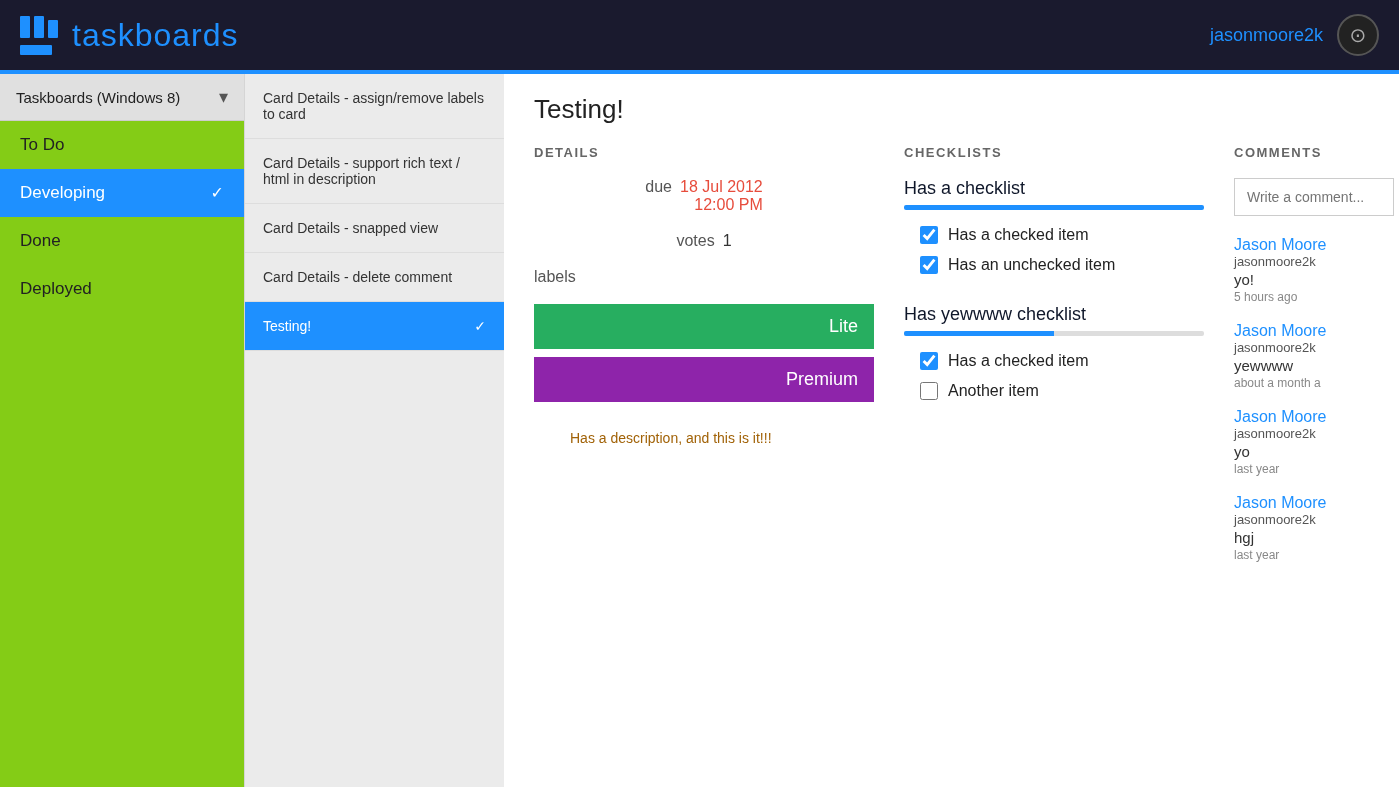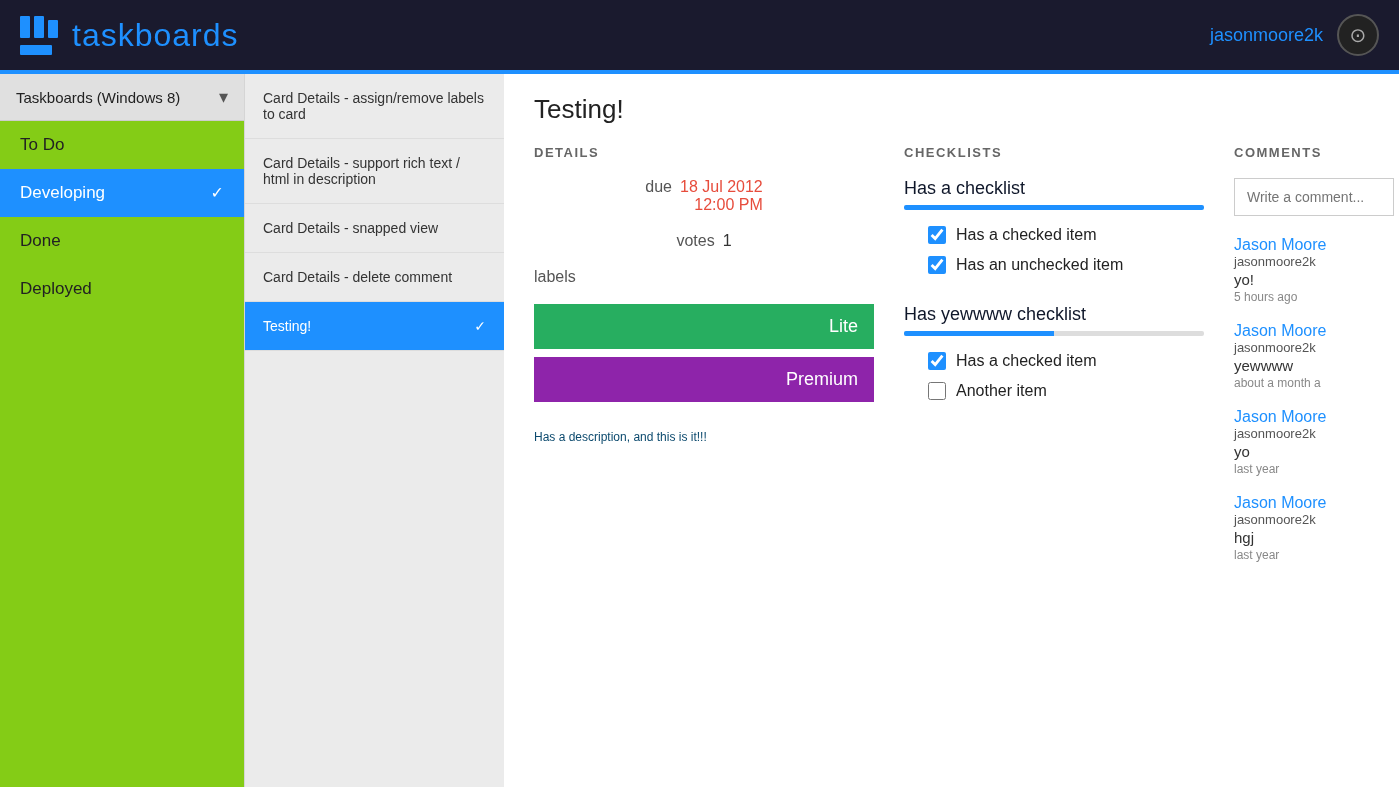--- a/index.html
+++ b/index.html
@@ -124,37 +124,37 @@
       text-align: right;
       font-size: 18px;
       color: white;
       font-weight: 300;
       margin-bottom: 8px;
       cursor: pointer;
     }
     .label-bar.green { background: #27ae60; }
     .label-bar.purple { background: #8e24aa; }
 
-    .description { font-size: 12px; color: #0c4a6e; margin-top: 20px; }
+    .description { font-size: 14px; color: #a16207; margin-top: 20px; margin-left: 36px; }
 
     
     .checklist-section { margin-bottom: 24px; }
     .checklist-title { font-size: 18px; color: #0f172a; font-weight: 400; margin-bottom: 6px; }
     .checklist-progress {
       height: 5px;
       background: #ddd;
       margin-bottom: 10px;
       border-radius: 2px;
       overflow: hidden;
     }
     .checklist-progress-bar { height: 100%; background: #1e90ff; }
     .checklist-item {
       display: flex; align-items: center; gap: 10px;
       padding: 6px 16px;
-      font-size: 16px; color: #222; margin-left: 8px;
+      font-size: 16px; color: #222;
     }
     .checklist-item input[type="checkbox"] {
       width: 18px; height: 18px; cursor: pointer;
       accent-color: #1e90ff;
     }
 
     
     .comment-input {
       width: 100%;
       padding: 10px 12px;

